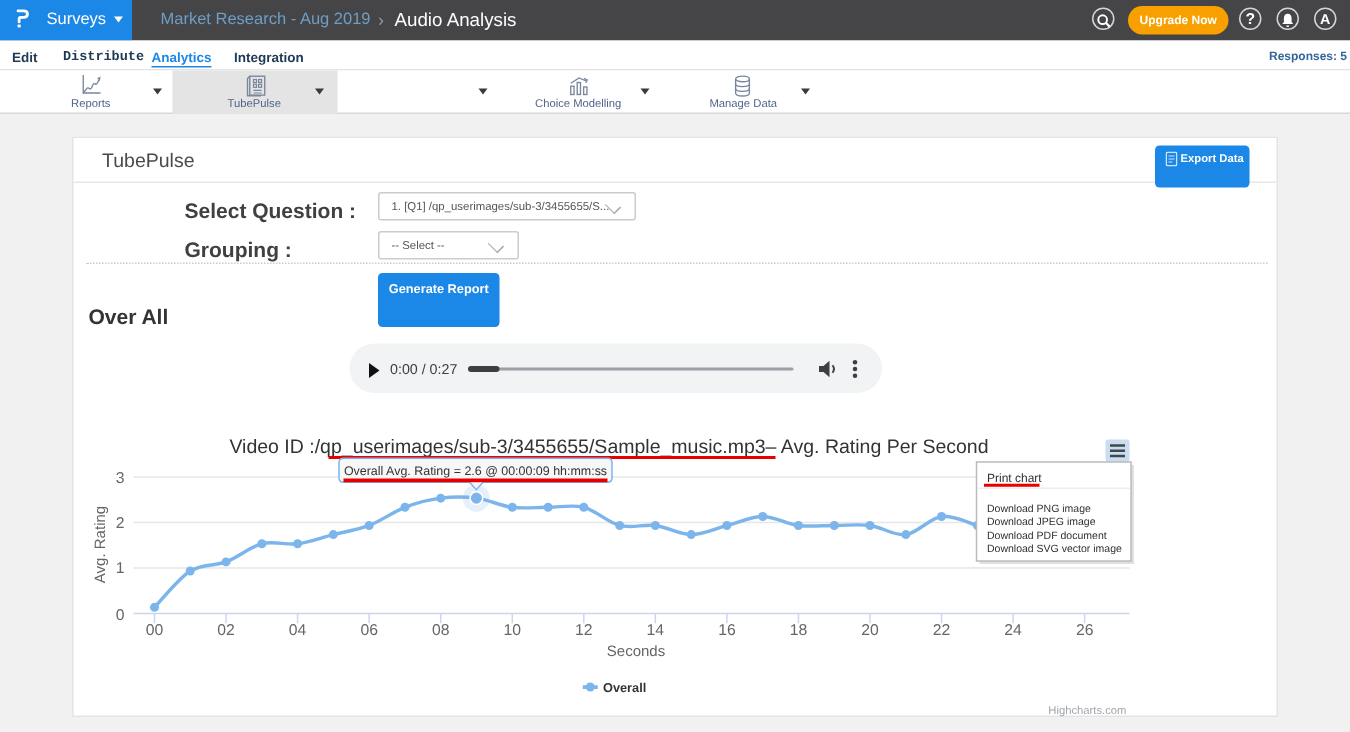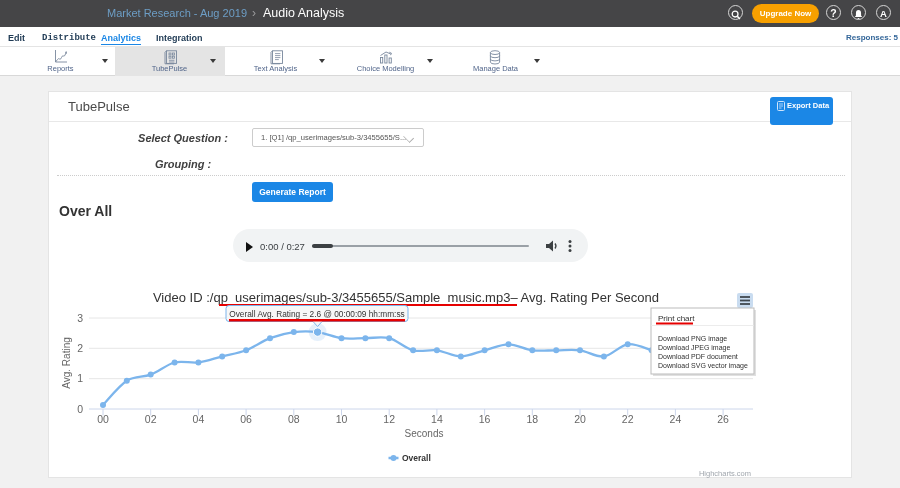--- a/index.html
+++ b/index.html
@@ -28,34 +28,42 @@
 .tbtn svg { position:absolute; top:3px; left:50%; margin-left:-8px; }
 .tarrow { position:absolute; top:0; height:29px; width:24px; }
 .tarrow:after { content:""; position:absolute; left:8px; top:12px; border-left:3.5px solid transparent; border-right:3.5px solid transparent; border-top:4.5px solid #3a3a3a; }
 #tb2bg { position:absolute; left:115px; top:0; width:110px; height:29px; background:#e4e4e4; }
 
 
 #card { left:48px; top:91px; width:804px; height:387px; background:#fff; border:1px solid #e4e4e4; }
 #cardtitle { position:absolute; left:19px; top:7px; font-size:13px; color:#4a4a4a; }
 #cardhdrline { position:absolute; left:0; top:29px; width:802px; height:1px; background:#e8e8e8; }
 #export { position:absolute; left:721px; top:5px; width:63px; height:28px; background:#1b87e6; border-radius:3px; color:#fff; font-size:7.5px; font-weight:bold; line-height:17px; padding-left:17px; }
-.flabel { position:absolute; font-size:11px; font-weight:bold; color:#404040; text-align:center; width:120px;font-style:italic; }
+.flabel { position:absolute; font-size:14px; font-weight:bold; color:#404040; text-align:left; width:120px; }
 .fsel { position:absolute; border:1px solid #ccc; border-radius:2px; background:#fff; font-size:7.6px; color:#555; padding:0 8px; line-height:17px; white-space:nowrap; overflow:hidden; }
 .chev { position:absolute; width:9px; height:9px; top:4px; }
 .chev:after { content:""; position:absolute; left:0; top:0; width:7.5px; height:7.5px; border-right:1.3px solid #aaa; border-bottom:1.3px solid #aaa; transform:rotate(45deg) scale(1,0.7); transform-origin:55% 55%; }
 #dotline { position:absolute; left:8px; top:83px; width:788px; border-top:1px dotted #ccc; }
-#genrep { position:absolute; left:203px; top:90px; width:81px; height:20px; background:#1b87e6; border-radius:3px; color:#fff; font-size:8.5px; font-weight:bold; text-align:center; line-height:20px; }
+#genrep { position:absolute; left:203px; top:90px; width:81px; height:36px; background:#1b87e6; border-radius:3px; color:#fff; font-size:8.5px; font-weight:bold; text-align:center; line-height:20px; }
 #overall { position:absolute; left:10px; top:111px; font-size:14px; font-weight:bold; color:#333; }
 
 
 #audio { position:absolute; left:184px; top:137px; width:355px; height:33px; background:#f1f3f4; border-radius:17px; }
 </style>
 </head>
 <body>
 <div id="topbar" class="abs">
+  <div id="logo" class="abs">
+    <svg class="abs" style="left:10px; top:5px;" width="11" height="15" viewBox="0 0 11 15">
+        <path d="M2,2.2 H5.8 Q8.3,2.2 8.3,4.4 Q8.3,6.6 5.8,6.6 H3.7 Q2.75,6.6 2.75,7.6 V9.6" fill="none" stroke="#fff" stroke-width="1.9" stroke-linecap="round" stroke-linejoin="round"></path>
+        <rect x="1.7" y="11.3" width="2.1" height="2.1" rx="0.5" fill="#fff"></rect>
+      </svg>
+    <span class="abs" style="left:31px; top:7px; font-size:11px; color:#fff;">Surveys</span>
+    <span class="abs" style="left:76px; top:11px; width:0; height:0; border-left:3.5px solid transparent; border-right:3.5px solid transparent; border-top:4.5px solid #fff;"></span>
+  </div>
   <div id="crumb1" class="abs">Market Research - Aug 2019</div>
   <div id="crumb-sep" class="abs">›</div>
   <div id="crumb2" class="abs">Audio Analysis</div>
   <div class="circ" style="left:728px;"><svg width="10" height="10" viewBox="0 0 11 11" style="margin-top:2.5px;">
         <circle cx="4.5" cy="4.5" r="3.2" fill="none" stroke="#fff" stroke-width="1.4"></circle>
         <line x1="7" y1="7" x2="9.8" y2="9.8" stroke="#fff" stroke-width="1.6"></line>
       </svg></div>
   <div id="upg" class="abs">Upgrade Now</div>
   <div class="circ" style="left:826px; font-size:10.5px; font-weight:bold; line-height:15px;">?</div>
   <div class="circ" style="left:851px;"><svg width="11" height="11" viewBox="0 0 12 12" style="margin-top:2px;">
@@ -90,31 +98,20 @@
         <rect x="7" y="3" width="2" height="2" fill="none" stroke="#78879c" stroke-width="0.8"></rect>
         <rect x="10.4" y="3" width="2" height="2" fill="none" stroke="#78879c" stroke-width="0.8"></rect>
         <rect x="7" y="6.2" width="2" height="2" fill="none" stroke="#78879c" stroke-width="0.8"></rect>
         <rect x="10.4" y="6.2" width="2" height="2" fill="none" stroke="#78879c" stroke-width="0.8"></rect>
         <line x1="7" y1="10.3" x2="12.4" y2="10.3" stroke="#78879c" stroke-width="0.8"></line>
         <line x1="7" y1="12" x2="12.4" y2="12" stroke="#78879c" stroke-width="0.8"></line>
       </svg>
     <div class="lbl">TubePulse</div>
   </div>
   <div class="tarrow" style="left:202px;"></div>
-  <div class="tbtn" style="left:228px; width:95px;">
-    <svg width="16" height="15" viewBox="0 0 16 15">
-        <rect x="4.5" y="0.8" width="10" height="12.6" fill="none" stroke="#78879c" stroke-width="0.9"></rect>
-        <path d="M4.5,0.8 L3,2.3 L3,13.8 L12,13.8" fill="none" stroke="#78879c" stroke-width="0.9"></path>
-        <line x1="7" y1="3.6" x2="12.4" y2="3.6" stroke="#78879c" stroke-width="0.8"></line>
-        <line x1="7" y1="5.6" x2="12.4" y2="5.6" stroke="#78879c" stroke-width="0.8"></line>
-        <line x1="7" y1="7.6" x2="12.4" y2="7.6" stroke="#78879c" stroke-width="0.8"></line>
-        <line x1="7" y1="9.6" x2="10.8" y2="9.6" stroke="#78879c" stroke-width="0.8"></line>
-      </svg>
-    <div class="lbl">Text Analysis</div>
-  </div>
   <div class="tarrow" style="left:311px;"></div>
   <div class="tbtn" style="left:338px; width:95px;">
     <svg width="16" height="14" viewBox="0 0 16 14">
         <rect x="2.5" y="7.5" width="2.2" height="5.5" fill="none" stroke="#78879c" stroke-width="0.9"></rect>
         <rect x="6.8" y="5" width="2.2" height="8" fill="none" stroke="#78879c" stroke-width="0.9"></rect>
         <rect x="11.1" y="8" width="2.2" height="5" fill="none" stroke="#78879c" stroke-width="0.9"></rect>
         <path d="M2.5,5.5 L8,2 L12.8,4 M11.3,2.2 L13.5,3.3 L12.5,5.2" fill="none" stroke="#78879c" stroke-width="0.9"></path>
       </svg>
     <div class="lbl">Choice Modelling</div>
   </div>
@@ -136,20 +133,21 @@
   <div id="cardhdrline"></div>
   <div id="export"><svg style="position:absolute; left:7px; top:4px;" width="8" height="10" viewBox="0 0 8 10">
         <rect x="0.5" y="0.5" width="7" height="9" rx="1" fill="none" stroke="#cfe4fb" stroke-width="1"></rect>
         <line x1="2" y1="3" x2="6" y2="3" stroke="#cfe4fb" stroke-width="0.8"></line>
         <line x1="2" y1="5" x2="6" y2="5" stroke="#cfe4fb" stroke-width="0.8"></line>
         <line x1="2" y1="7" x2="4.5" y2="7" stroke="#cfe4fb" stroke-width="0.8"></line>
       </svg>Export Data</div>
   <div class="flabel" style="left:74px; top:40px;">Select Question :</div>
   <div class="fsel" style="left:203px; top:36px; width:172px; height:19px;">1. [Q1] /qp_userimages/sub-3/3455655/S...<span class="chev" style="left:151px;"></span></div>
   <div class="flabel" style="left:74px; top:66px;">Grouping :</div>
+  <div class="fsel" style="left:203px; top:62px; width:94px; height:19px;">-- Select --<span class="chev" style="left:73px;"></span></div>
   <div id="dotline"></div>
   <div id="genrep">Generate Report</div>
   <div id="overall">Over All</div>
   <div id="audio"></div>
   <div class="abs" style="left:197px; top:150px; width:0; height:0; border-top:5px solid transparent; border-bottom:5px solid transparent; border-left:7px solid #111;"></div>
   <div class="abs" style="left:211px; top:149px; font-size:9.5px; color:#3c4043;">0:00&nbsp;/&nbsp;0:27</div>
   <div class="abs" style="left:263px; top:153px; width:217px; height:2px; background:#9aa0a6; border-radius:1px;"></div>
   <div class="abs" style="left:263px; top:152px; width:21px; height:4px; background:#3c4043; border-radius:2px;"></div>
   <div class="abs" style="left:496px; top:147px;"><svg width="14" height="14" viewBox="0 0 14 14">
         <path d="M1,5 L4,5 L8,1.5 L8,12.5 L4,9 L1,9 Z" fill="#3c4043"></path>

